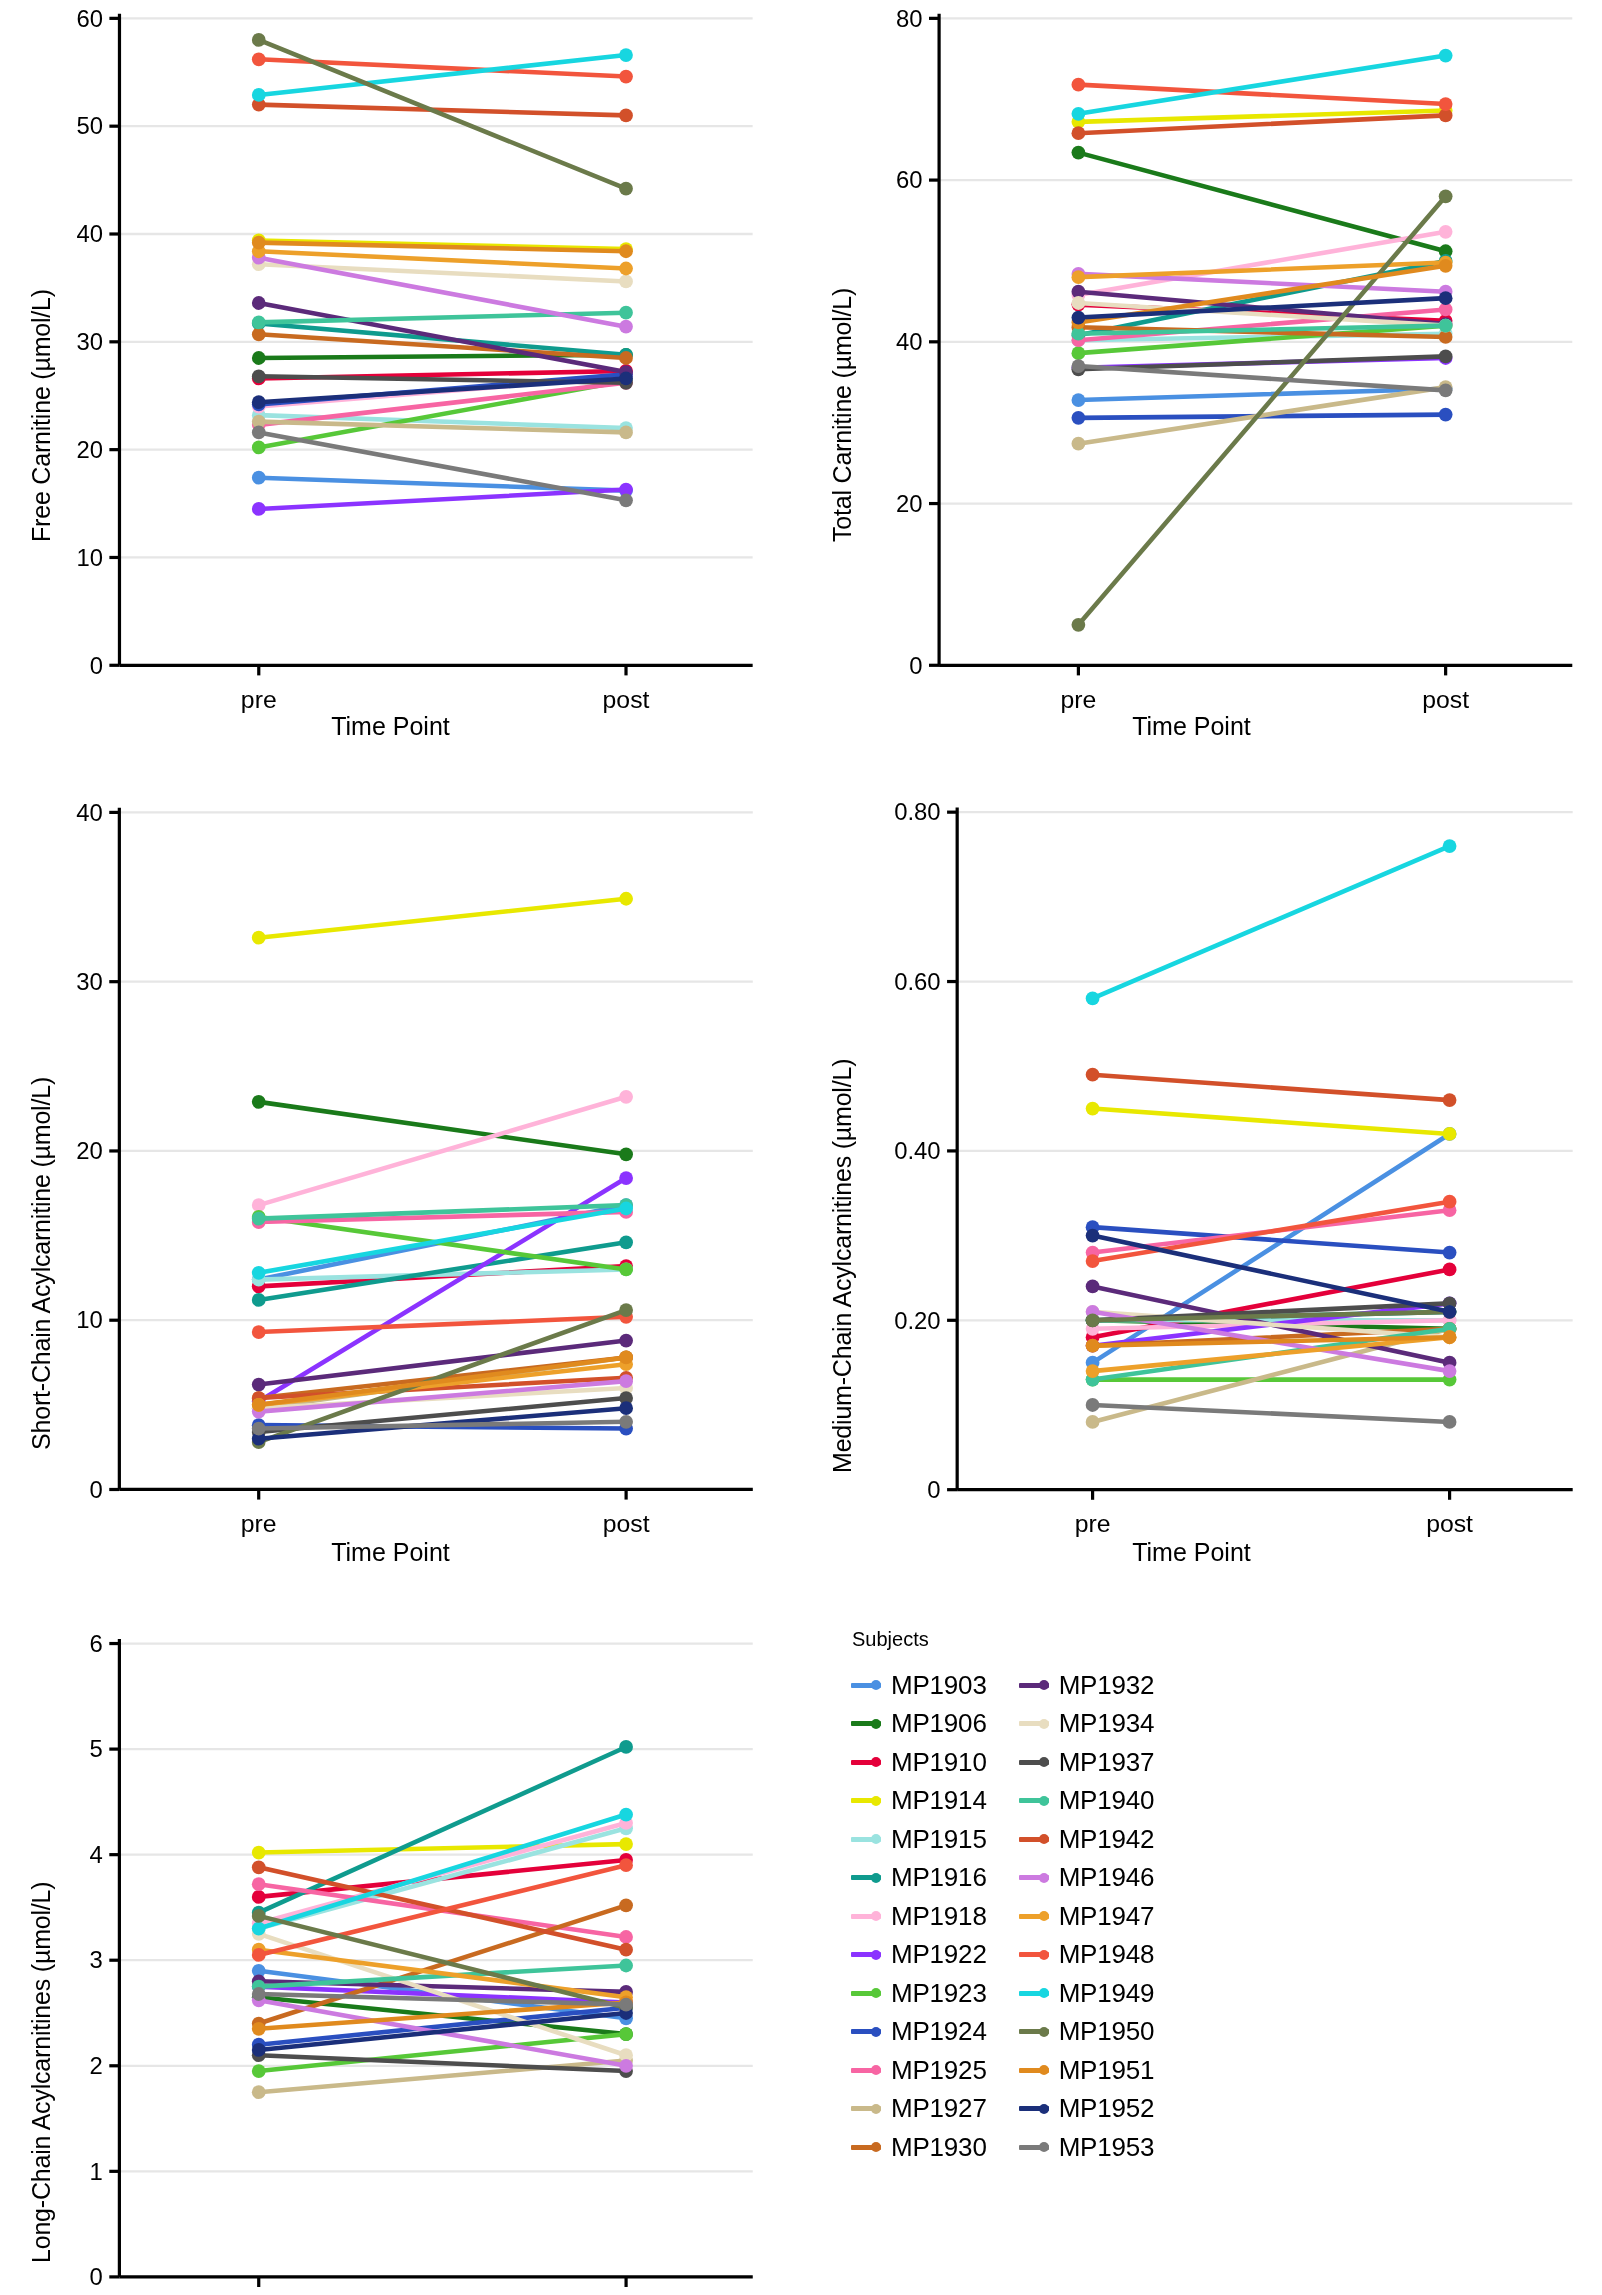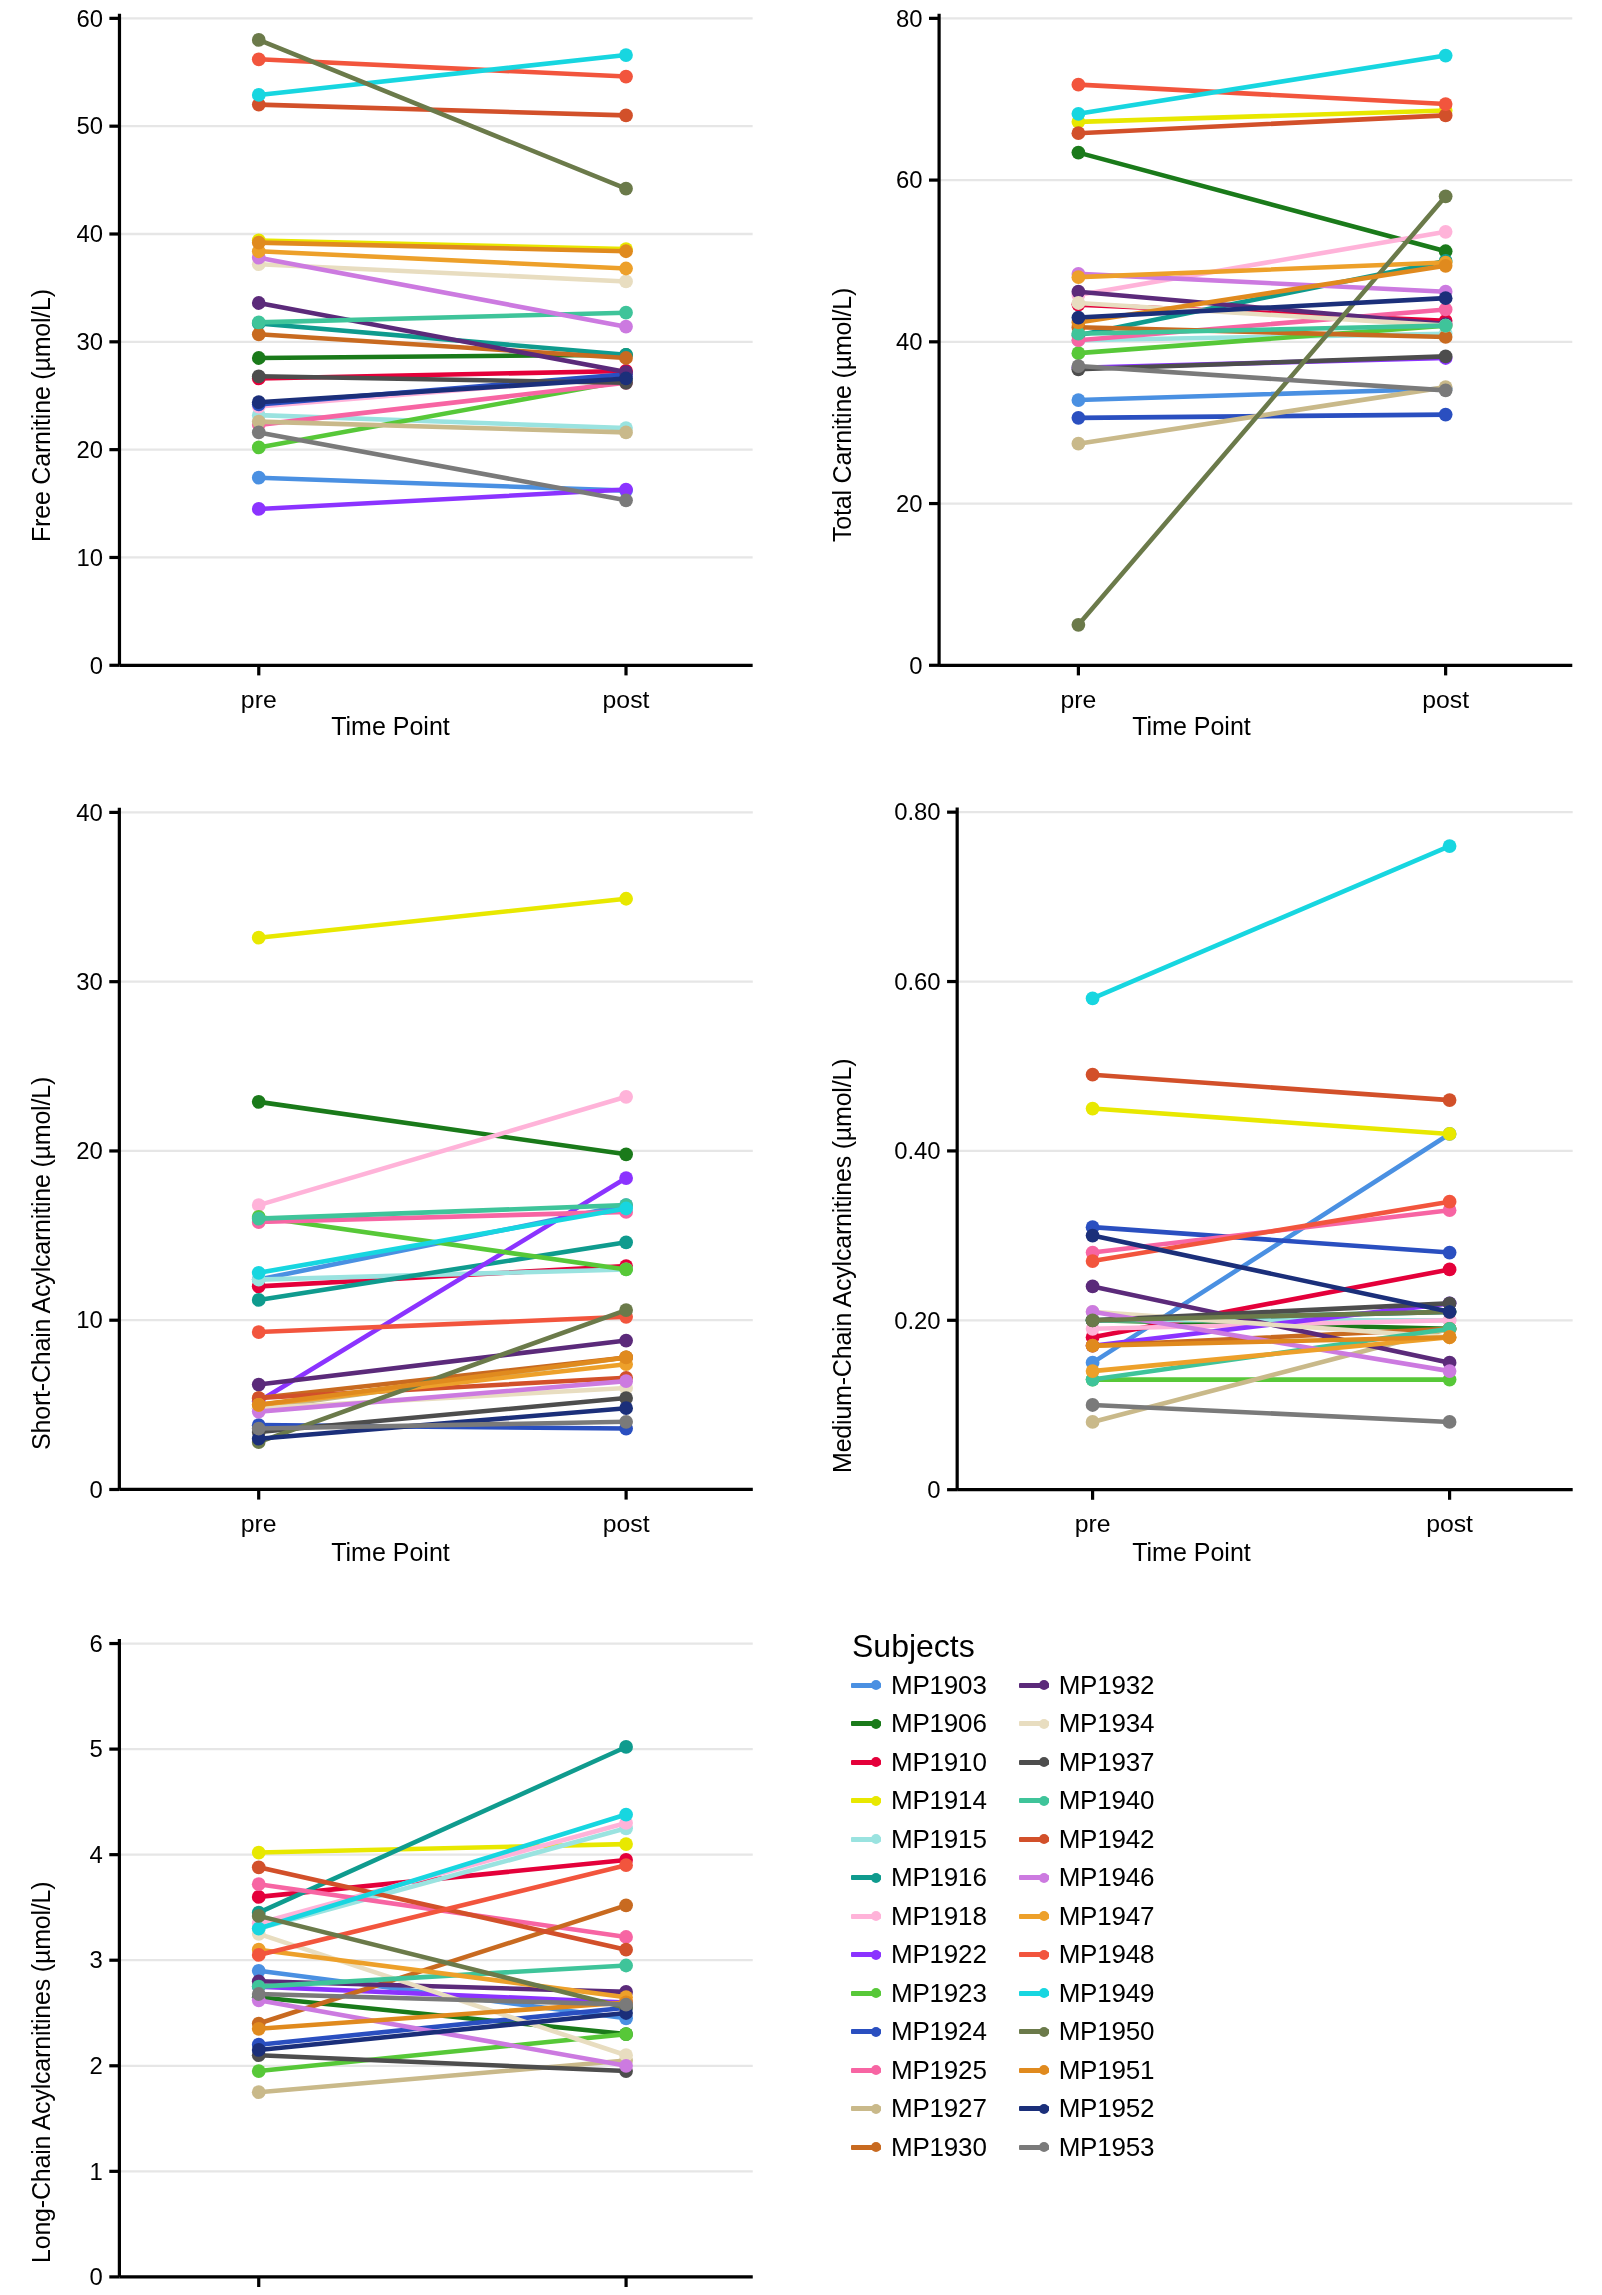--- a/index.html
+++ b/index.html
@@ -56,21 +56,21 @@
   .cat-text {
     font-size: 54px;
     font-family: "Liberation Sans", sans-serif;
     fill: #000000;
   }
   
   .legend-title {
     position: absolute;
     left: 51px;
     top: 12px;
-    font-size: 32px;
+    font-size: 20px;
   }
   .legend-cols {
     position: absolute;
     left: 50px;
     top: 55px;
     width: 643px;
     display: flex;
     gap: 32px;
   }
   .legend-col {

